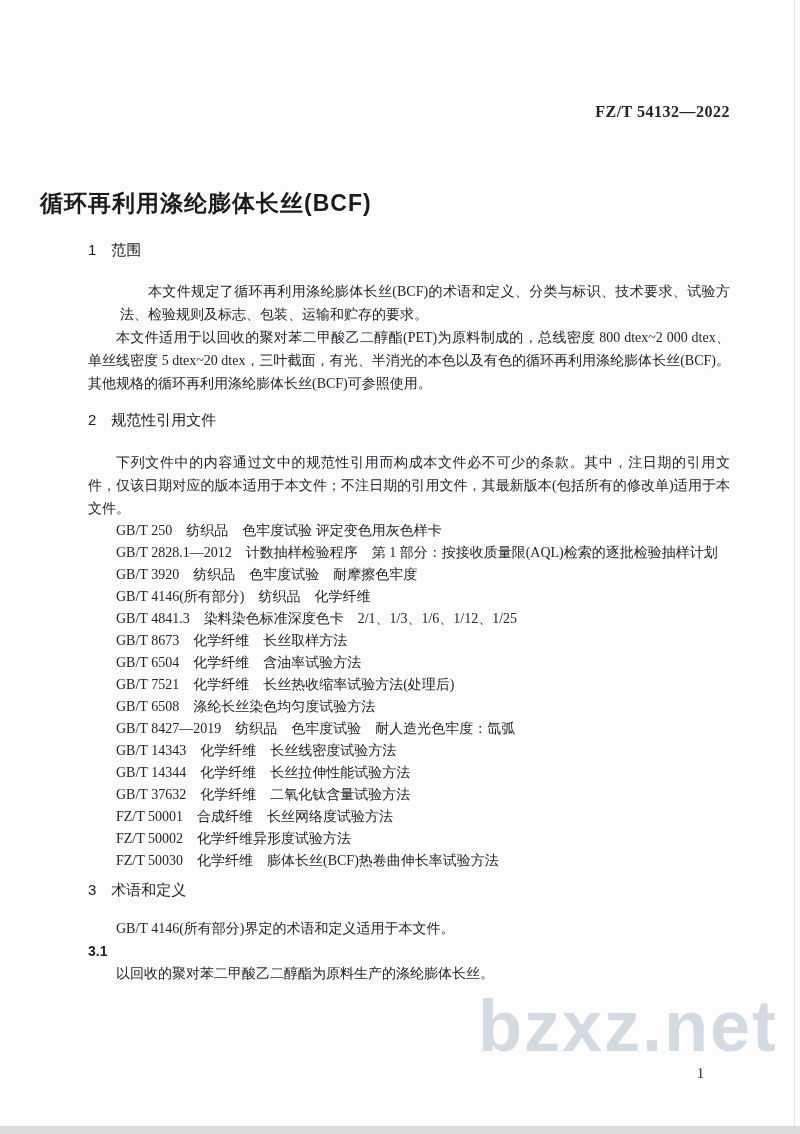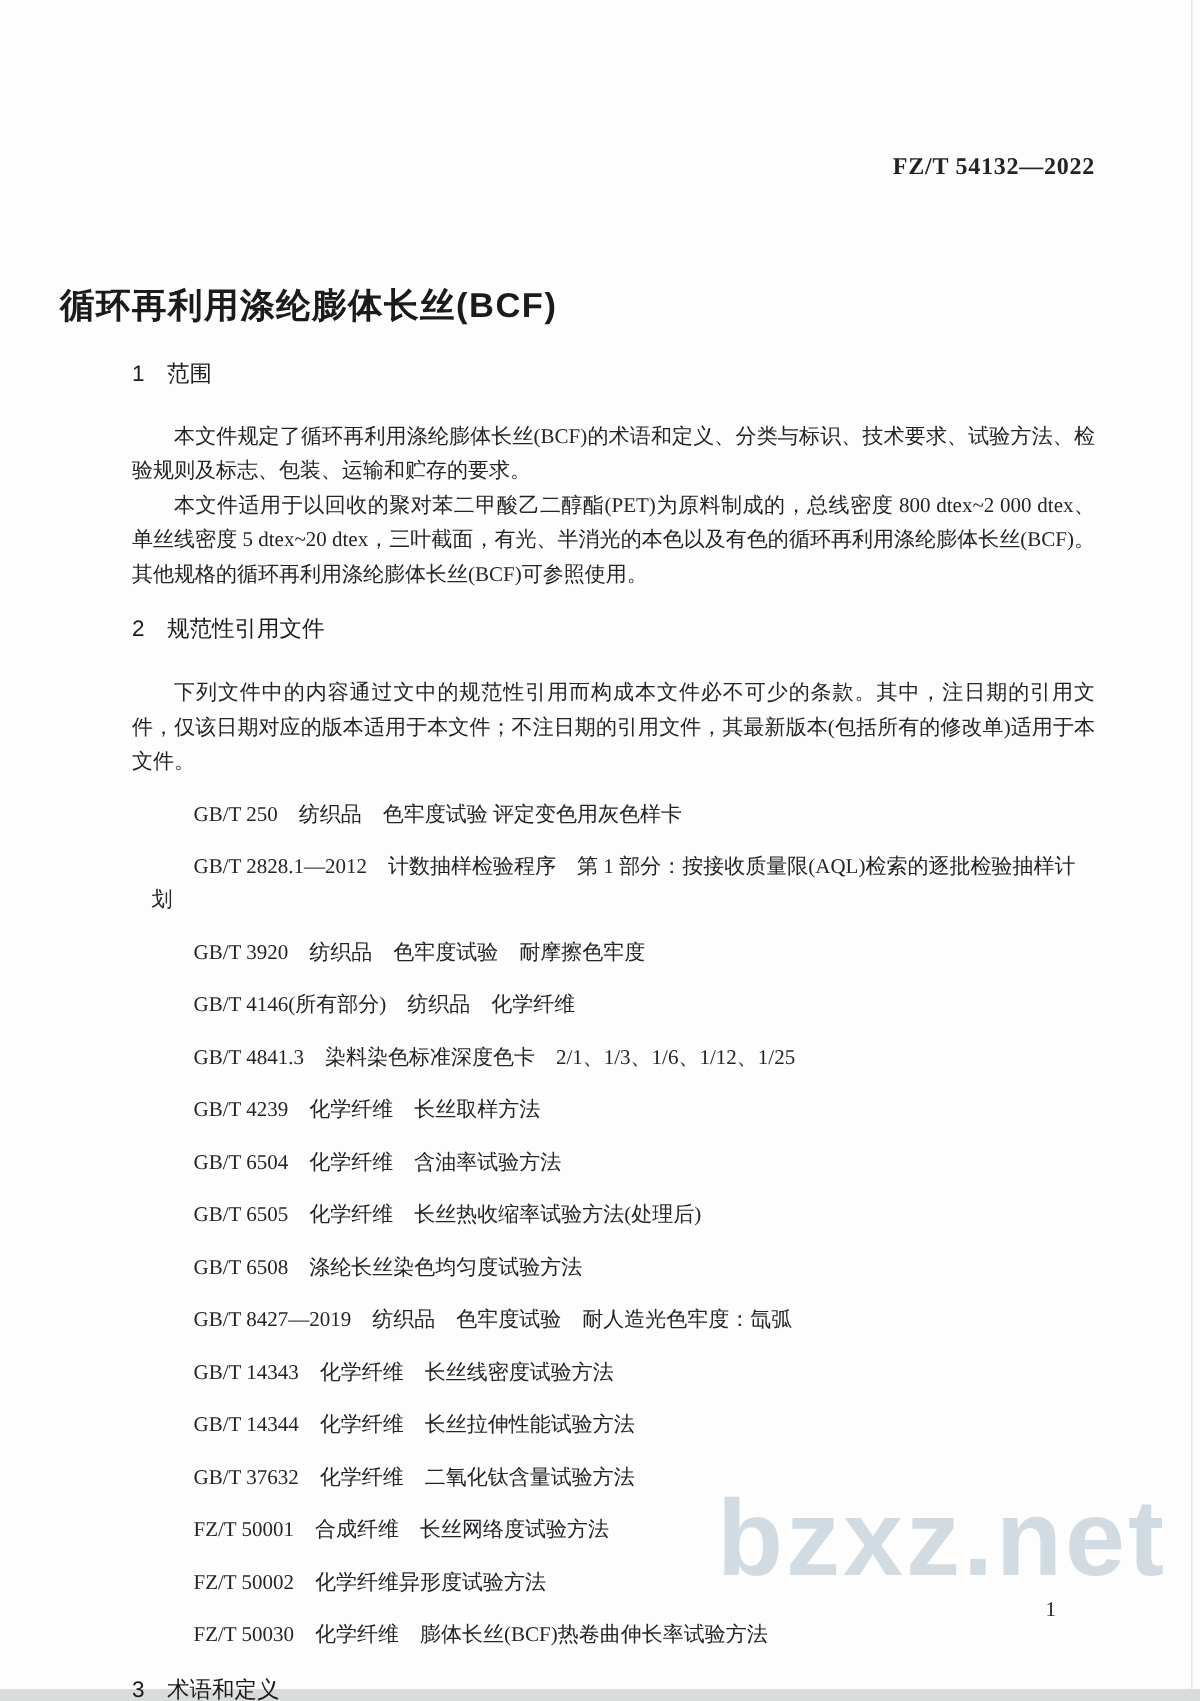--- a/index.html
+++ b/index.html
@@ -64,28 +64,28 @@
     margin:0;
     color:#1b1b1e;
   }
   .para{
     font-size:14px;
     line-height:23px;
     text-indent:2em;
     margin:0;
     text-align:justify;
   }
-  .para-first{margin-top:19px;}
+  .para-first{margin-top:19px;margin-left:32px;}
   .sec2-heading{margin-top:13px;}
   .sec2-intro{margin-top:20px;}
   .ref{
     font-size:14px;
     line-height:22px;
     text-indent:2em;
-    margin:13px;
+    margin:0;
     text-align:justify;
   }
   .sec3-heading{margin-top:6px;}
   .sec3-intro{margin-top:16px;}
   .clause-number{
     font-family:"Liberation Sans", sans-serif;
     font-weight:bold;
     font-size:14px;
     line-height:23px;
     margin:0;
@@ -130,23 +130,23 @@
     <p class="para">本文件适用于以回收的聚对苯二甲酸乙二醇酯(PET)为原料制成的，总线密度 800 dtex~2 000 dtex、单丝线密度 5 dtex~20 dtex，三叶截面，有光、半消光的本色以及有色的循环再利用涤纶膨体长丝(BCF)。其他规格的循环再利用涤纶膨体长丝(BCF)可参照使用。</p>
 
     <h2 class="sec-heading sec2-heading">2　规范性引用文件</h2>
     <p class="para sec2-intro">下列文件中的内容通过文中的规范性引用而构成本文件必不可少的条款。其中，注日期的引用文件，仅该日期对应的版本适用于本文件；不注日期的引用文件，其最新版本(包括所有的修改单)适用于本文件。</p>
     <div>
       <div class="ref">GB/T 250　纺织品　色牢度试验 评定变色用灰色样卡</div>
       <div class="ref">GB/T 2828.1—2012　计数抽样检验程序　第 1 部分：按接收质量限(AQL)检索的逐批检验抽样计划</div>
       <div class="ref">GB/T 3920　纺织品　色牢度试验　耐摩擦色牢度</div>
       <div class="ref">GB/T 4146(所有部分)　纺织品　化学纤维</div>
       <div class="ref">GB/T 4841.3　染料染色标准深度色卡　2/1、1/3、1/6、1/12、1/25</div>
-      <div class="ref">GB/T 4239　化学纤维　长丝取样方法</div>
+      <div class="ref">GB/T 8673　化学纤维　长丝取样方法</div>
       <div class="ref">GB/T 6504　化学纤维　含油率试验方法</div>
-      <div class="ref">GB/T 6505　化学纤维　长丝热收缩率试验方法(处理后)</div>
+      <div class="ref">GB/T 7521　化学纤维　长丝热收缩率试验方法(处理后)</div>
       <div class="ref">GB/T 6508　涤纶长丝染色均匀度试验方法</div>
       <div class="ref">GB/T 8427—2019　纺织品　色牢度试验　耐人造光色牢度：氙弧</div>
       <div class="ref">GB/T 14343　化学纤维　长丝线密度试验方法</div>
       <div class="ref">GB/T 14344　化学纤维　长丝拉伸性能试验方法</div>
       <div class="ref">GB/T 37632　化学纤维　二氧化钛含量试验方法</div>
       <div class="ref">FZ/T 50001　合成纤维　长丝网络度试验方法</div>
       <div class="ref">FZ/T 50002　化学纤维异形度试验方法</div>
       <div class="ref">FZ/T 50030　化学纤维　膨体长丝(BCF)热卷曲伸长率试验方法</div>
     </div>
 

